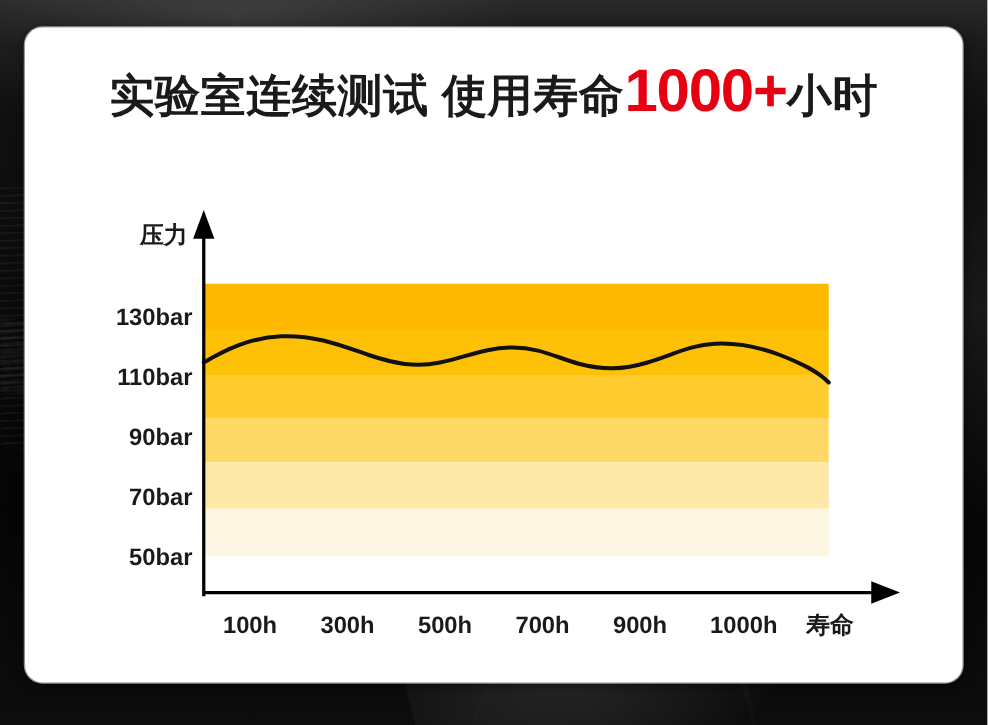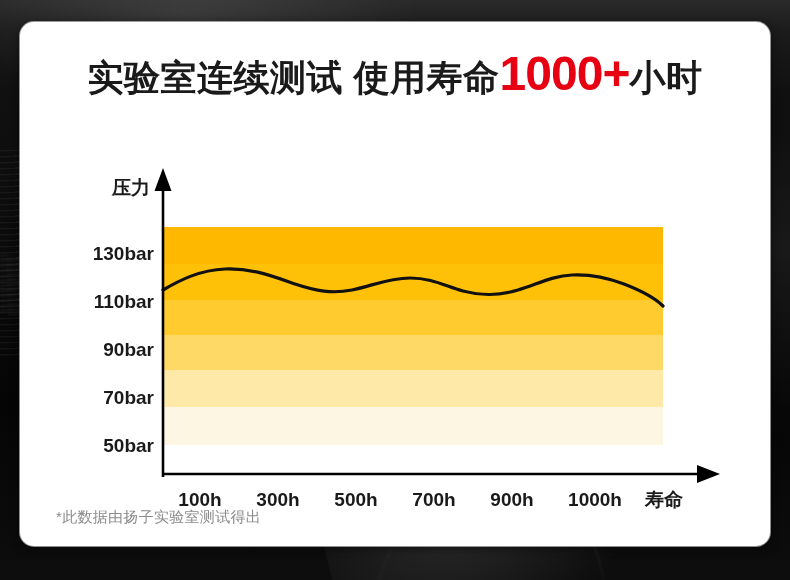--- a/index.html
+++ b/index.html
@@ -197,16 +197,15 @@
         <text class="xtick-text" x="258" y="484" text-anchor="middle" font-size="19" font-weight="bold">300h</text>
         <text class="xtick-text" x="336" y="484" text-anchor="middle" font-size="19" font-weight="bold">500h</text>
         <text class="xtick-text" x="414" y="484" text-anchor="middle" font-size="19" font-weight="bold">700h</text>
         <text class="xtick-text" x="492" y="484" text-anchor="middle" font-size="19" font-weight="bold">900h</text>
         <text class="xtick-text" x="575" y="484" text-anchor="middle" font-size="19" font-weight="bold">1000h</text>
         <text class="xtick-text" x="644" y="484" text-anchor="middle" font-size="19" font-weight="bold">寿命</text>
 
       </svg>
     </div>
 
-    <div class="footnote">*此数据由扬子实验室测试得出</div>
 
   </div>
 </div>
 
 </body></html>

